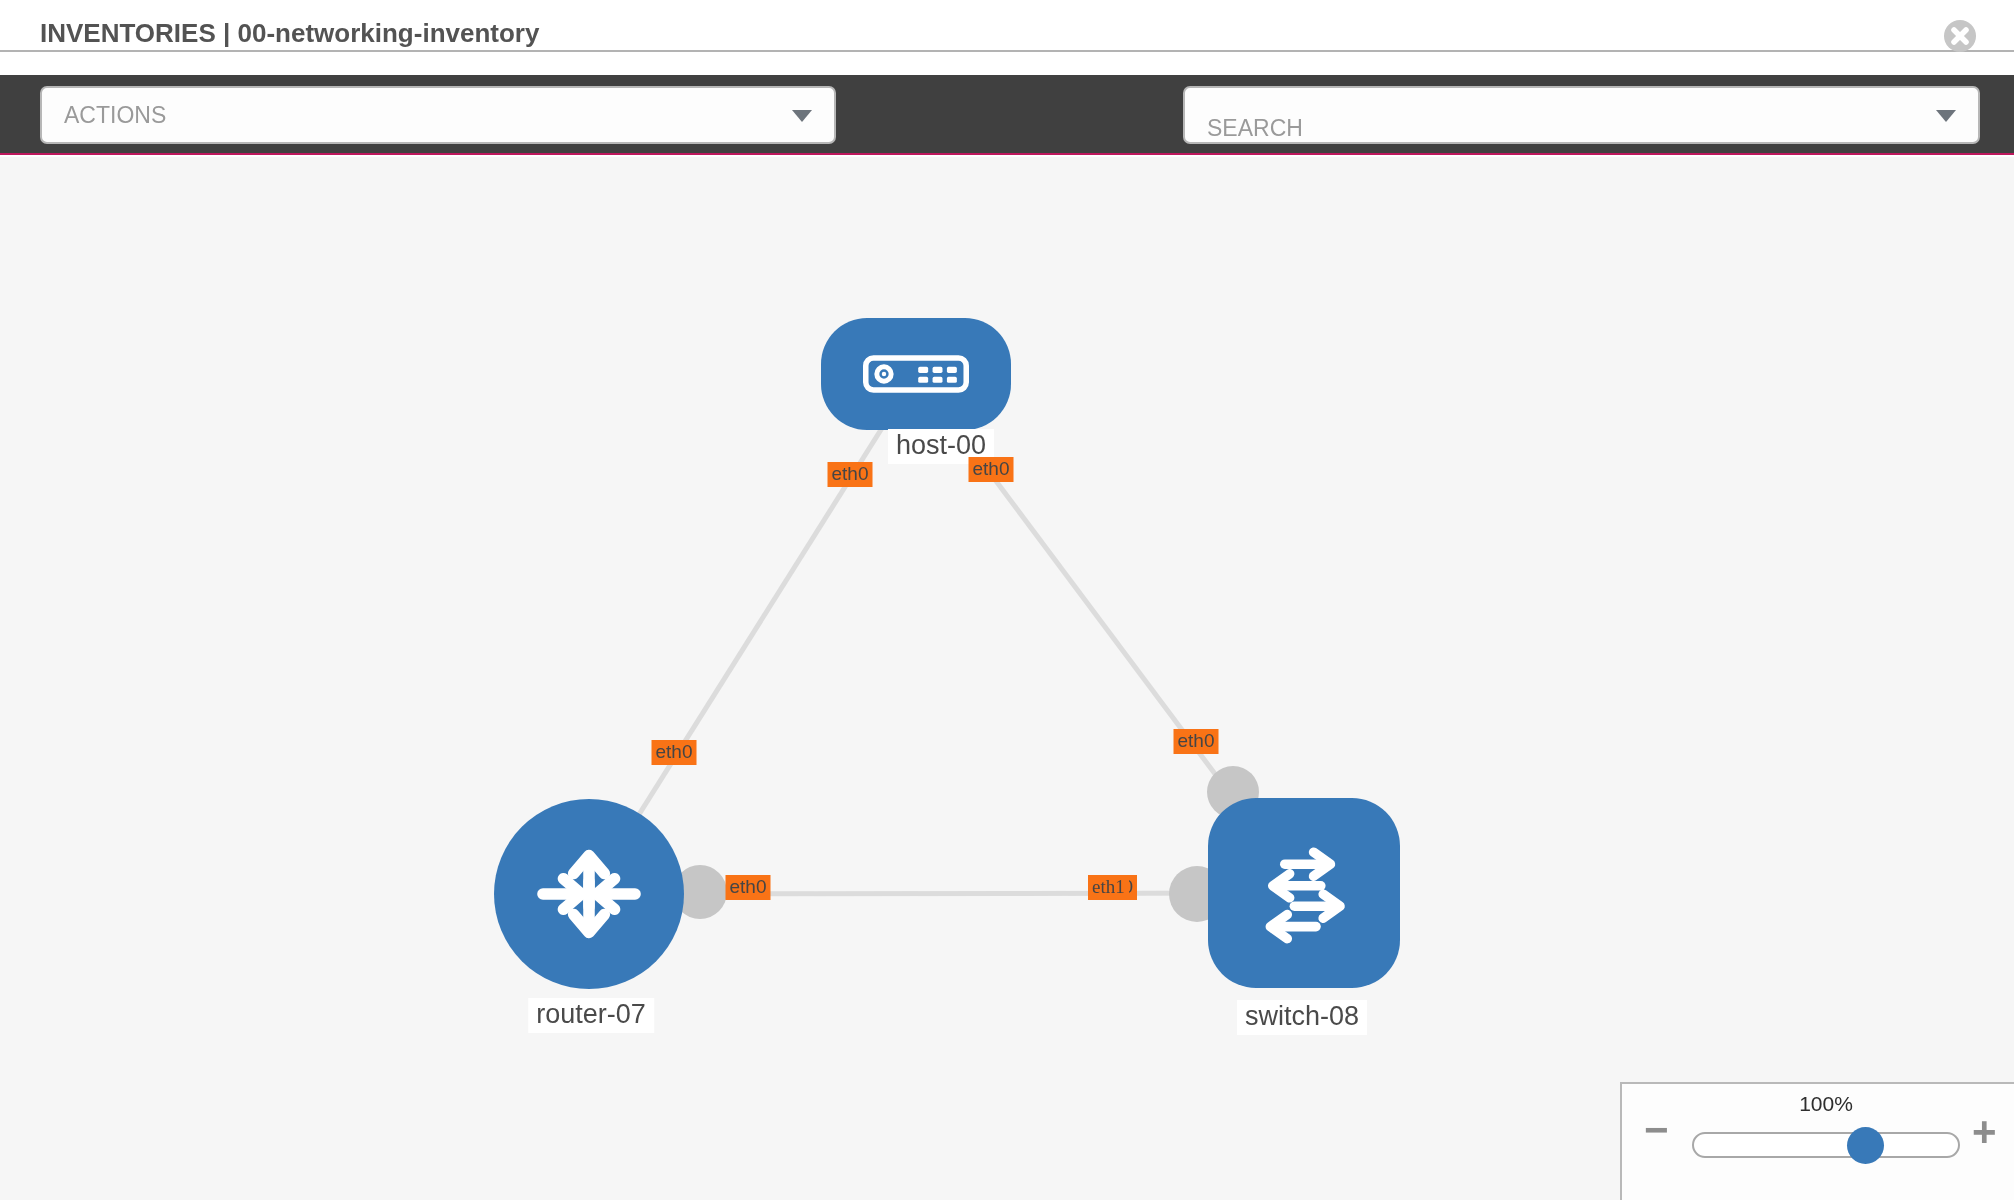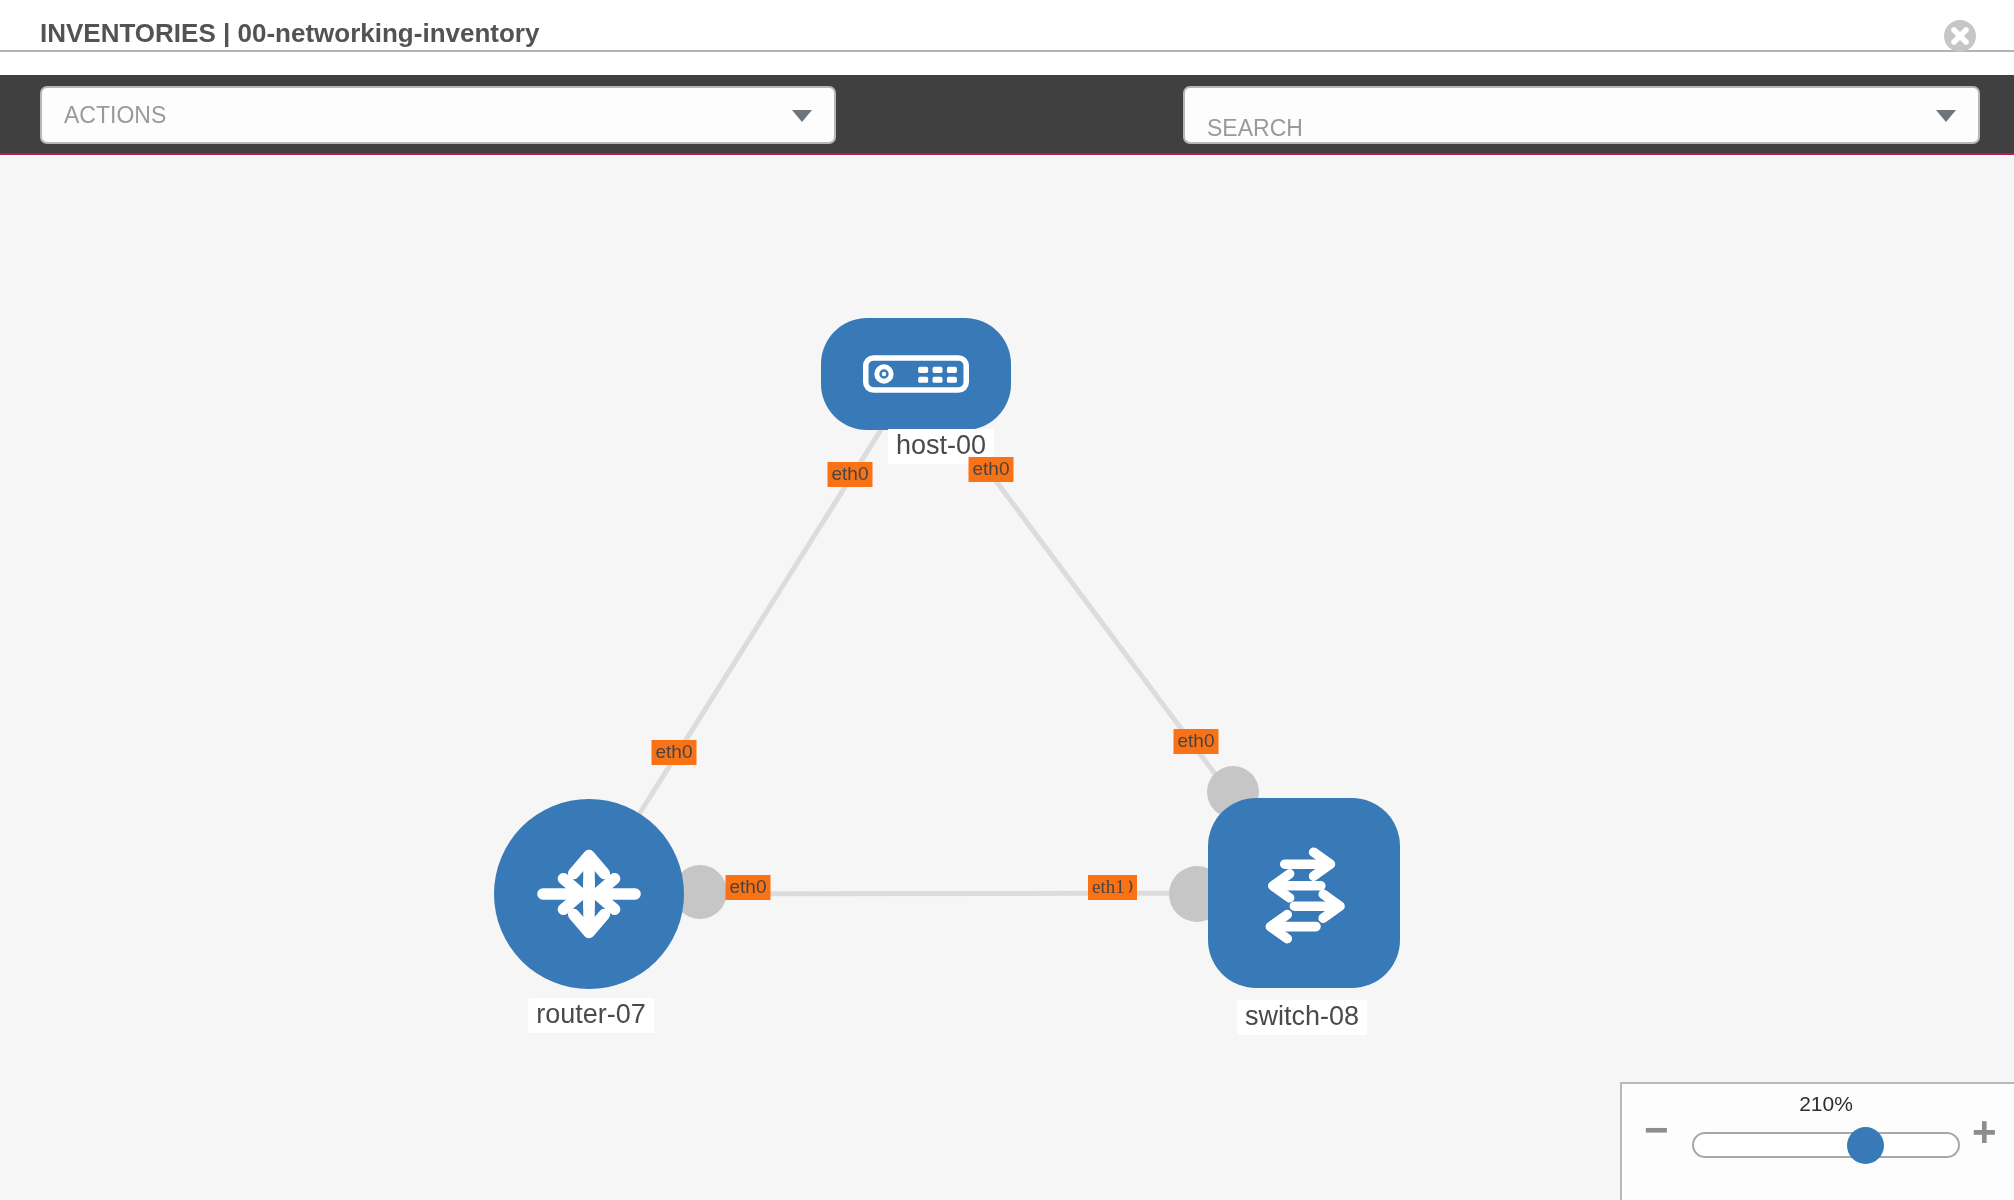--- a/index.html
+++ b/index.html
@@ -172,18 +172,18 @@
   <div class="if-label if-center if-a-src">eth0</div>
   <div class="if-label if-center if-b-src">eth0</div>
   <div class="if-label if-center if-a-dst">eth0</div>
   <div class="if-label if-center if-b-dst">eth0</div>
   <div class="if-label if-center if-c-src">eth0</div>
   <div class="if-label if-c-dst-back">eth0</div>
   <div class="if-label if-c-dst-front">eth1</div>
 </div>
 
 <div class="zoom-panel">
-  <div class="zoom-value">210%</div>
+  <div class="zoom-value">100%</div>
   <div class="zoom-minus">−</div>
   <div class="zoom-track"></div>
   <div class="zoom-thumb"></div>
   <div class="zoom-plus">+</div>
 </div>
 
 </body></html>

